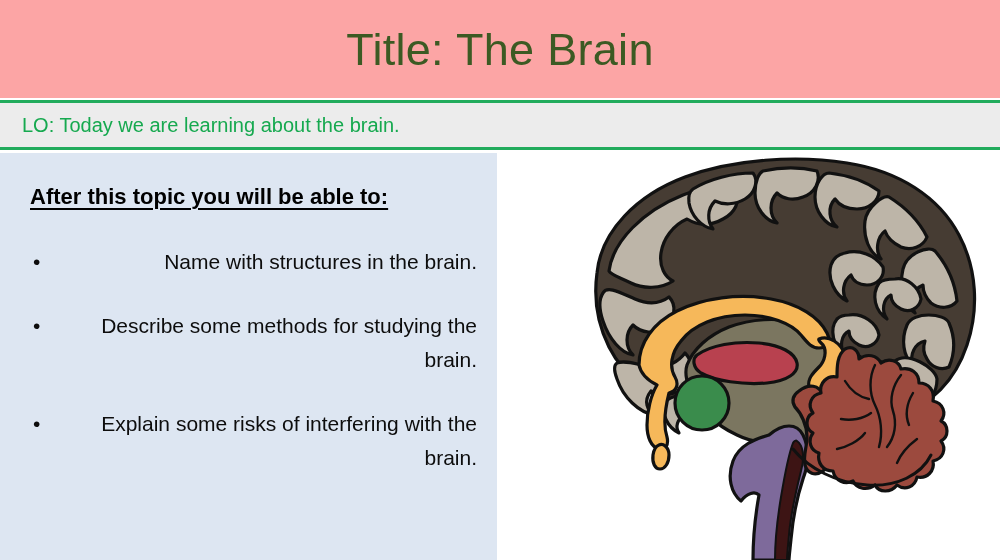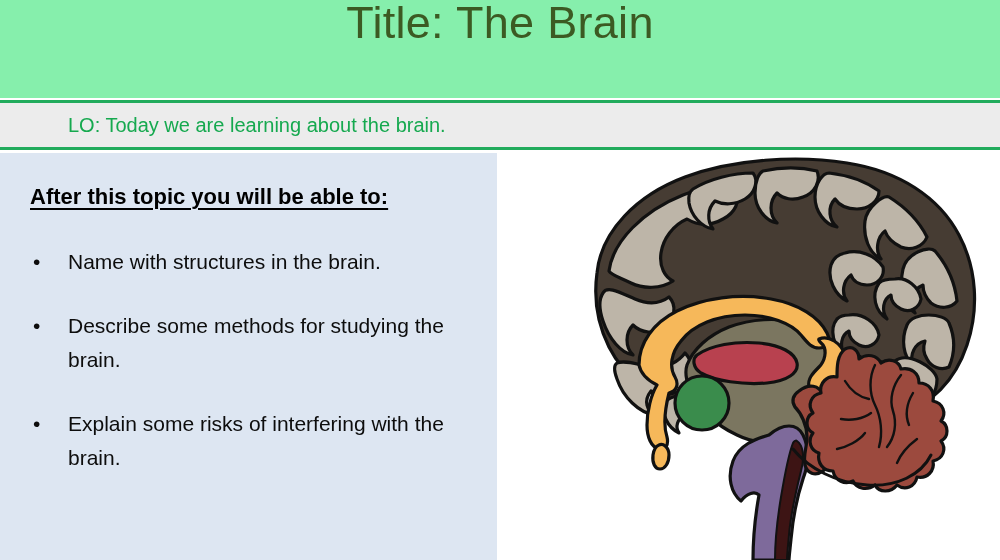--- a/index.html
+++ b/index.html
@@ -21,23 +21,23 @@
     overflow: hidden;
   }
 
   
   #title-banner {
     position: absolute;
     left: 0;
     top: 0;
     width: 1000px;
     height: 98px;
-    background: #86efac;
+    background: #fca5a5;
     display: flex;
-    align-items: flex-start;
+    align-items: center;
     justify-content: center;
   }
 
   #title-text {
     font-size: 45px;
     font-weight: 400;
     color: #3c5a23;
     letter-spacing: 0.3px;
     line-height: 1;
     white-space: nowrap;
@@ -56,32 +56,32 @@
     display: flex;
     align-items: center;
   }
 
   #lo-text {
     font-size: 20px;
     color: #16a94f;
     padding-left: 22px;
     line-height: 1;
     white-space: nowrap;
-    margin-left: 46px;
   }
 
   
   #left-panel {
     position: absolute;
     left: 0;
     top: 153px;
     width: 497px;
     height: 407px;
     background: #dde6f2;
     padding: 12px;
+    text-align: right;
   }
 
   #objectives-heading {
     position: absolute;
     left: 30px;
     top: 31px;
     font-size: 22px;
     font-weight: bold;
     color: #000000;
     text-decoration: underline;

